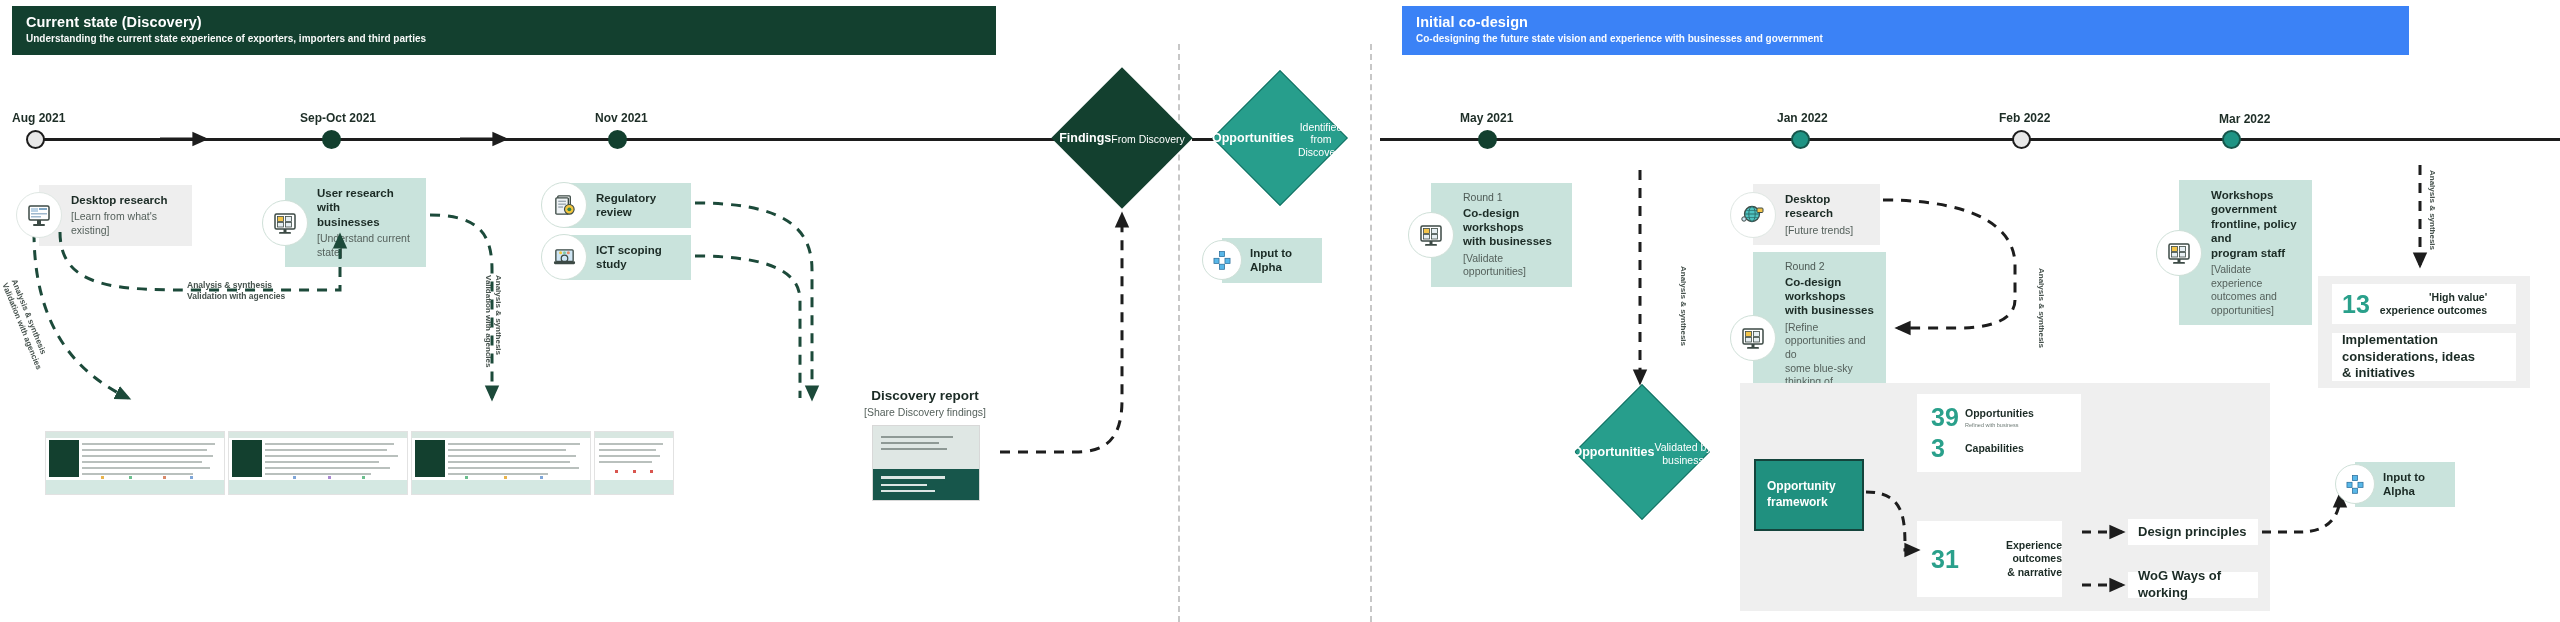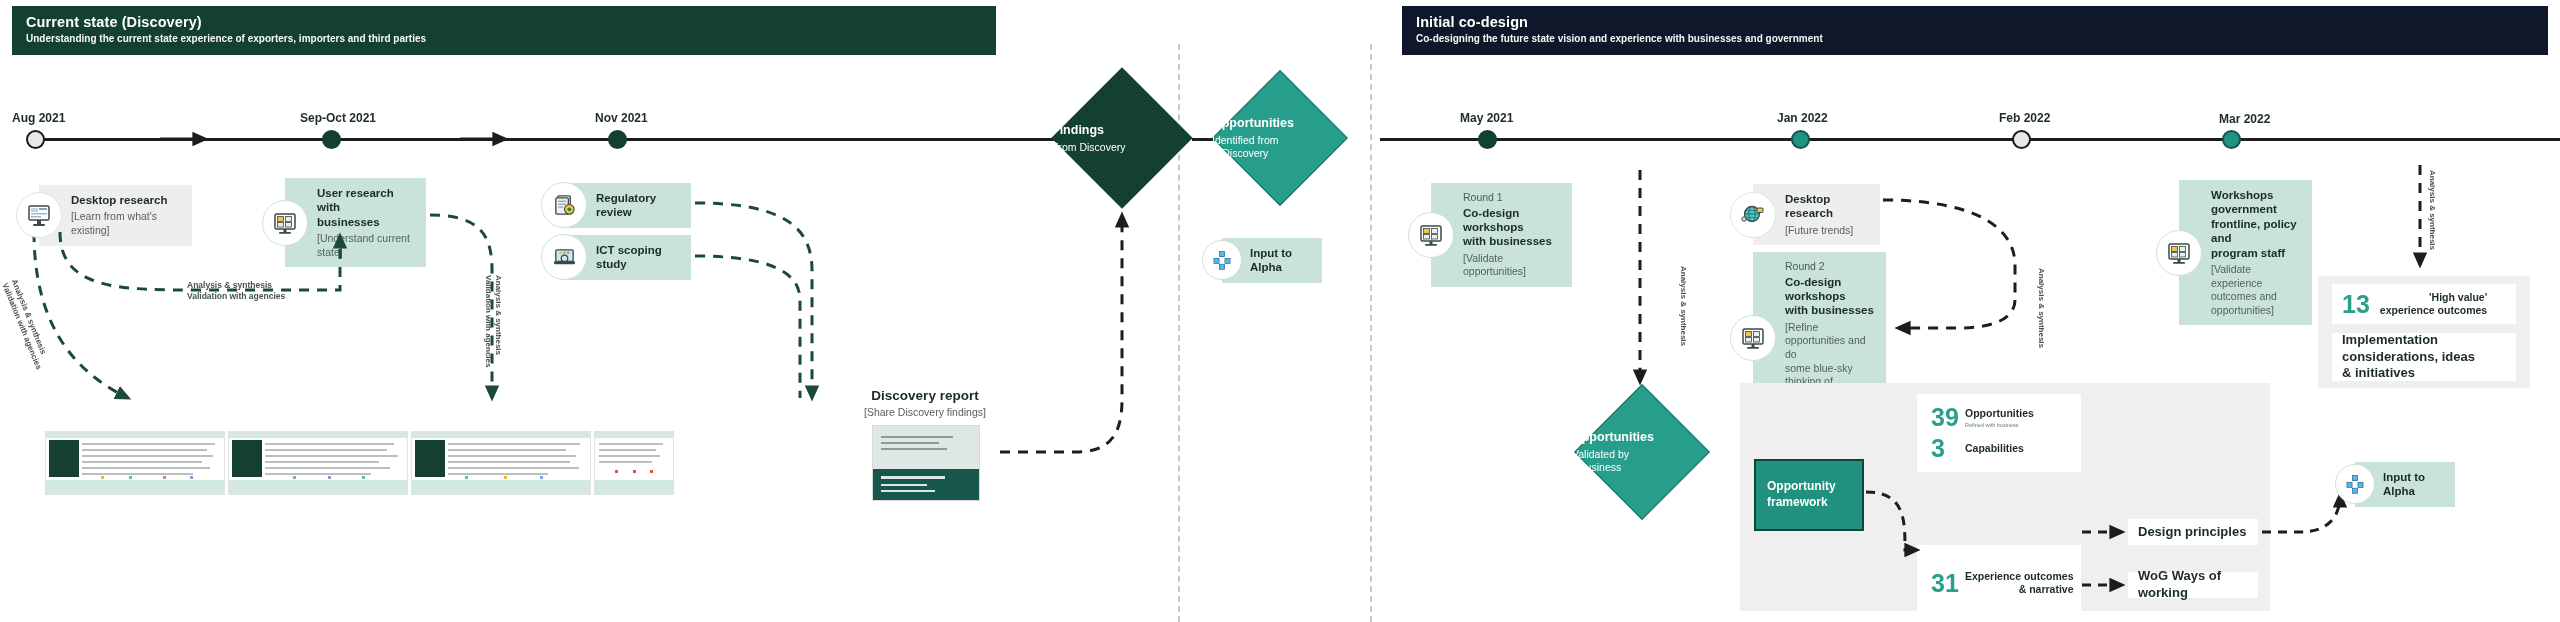--- a/index.html
+++ b/index.html
@@ -69,22 +69,22 @@
   .card-note { font-size: 10.5px; color: #55615c; line-height: 1.3; margin-top: 3px; }
 
   
   .diamond-wrap { position: absolute; }
   .diamond {
     position: absolute; transform: rotate(45deg);
   }
   .diamond.dark { background: #13402f; }
   .diamond.teal { background: #279e8c; border: 1.5px solid #157063; }
   .diamond-text {
-    position: absolute; inset: 0; display: flex; flex-direction: column;
-    align-items: flex-start; justify-content: center; color: #fff; text-align: center;
+    position: absolute; inset: 0; display: flex; flex-direction: row;
+    align-items: center; justify-content: center; color: #fff; text-align: center;
   }
   .diamond-title { font-size: 12.5px; font-weight: bold; line-height: 1.2;}
   .diamond-sub { font-size: 10.5px; font-weight: normal; margin-top: 3px; line-height: 1.2;}
 
   
   .panel { position: absolute; background: #efefef; }
   .panel-title { font-size: 13.5px; font-weight: bold; color: #1b2b25; text-align: center; }
   .panel-sub { font-size: 10.5px; color: #55615c; text-align: center; margin-top: 3px;}
 
   
@@ -136,21 +136,21 @@
 </head>
 <body>
 
 <div class="canvas">
 
   <div class="phase-banner" style="left:12px; top:6px; width:984px; background:#13402f;">
     <div class="phase-title">Current state (Discovery)</div>
     <div class="phase-sub">Understanding the current state experience of exporters, importers and third parties</div>
   </div>
 
-  <div class="phase-banner" style="left:1402px; top:6px; width:1146px; background:#0f172a;">
+  <div class="phase-banner" style="left:1402px; top:6px; width:1007px; background:#3b82f6;">
     <div class="phase-title">Initial co-design</div>
     <div class="phase-sub">Co-designing the future state vision and experience with businesses and government</div>
   </div>
 
   <div class="sep" style="left:1178px; top:44px; height:578px;"></div>
   <div class="sep" style="left:1370px; top:44px; height:578px;"></div>
 
   <div class="axis-line" style="left:30px; top:138px; width:1038px;"></div>
   <div class="axis-line" style="left:1192px; top:138px; width:120px;"></div>
   <div class="axis-line" style="left:1380px; top:138px; width:1180px;"></div>
@@ -480,21 +480,21 @@
           <div class="stat-sub">Refined with business</div>
         </div>
       </div>
       <div style="display:flex; align-items:center; margin-top:6px;">
         <div class="stat-num" style="width:34px;">3</div>
         <div class="stat-lbl">Capabilities</div>
       </div>
     </div>
   </div>
 
-  <div class="stat-box" style="left:1917px; top:521px; width:164px; height:76px; padding-left:14px;margin-top:24px;">
+  <div class="stat-box" style="left:1917px; top:521px; width:145px; height:76px; padding-left:14px;">
     <div class="stat-num" style="width:34px;">31</div>
     <div>
       <div class="stat-lbl">Experience outcomes</div>
       <div class="stat-lbl">&amp; narrative</div>
     </div>
   </div>
 
   <div class="plain-box" style="left:2128px; top:519px; width:130px; height:26px;text-align:center;">
     <div class="plain-lbl">Design principles</div>
   </div>

